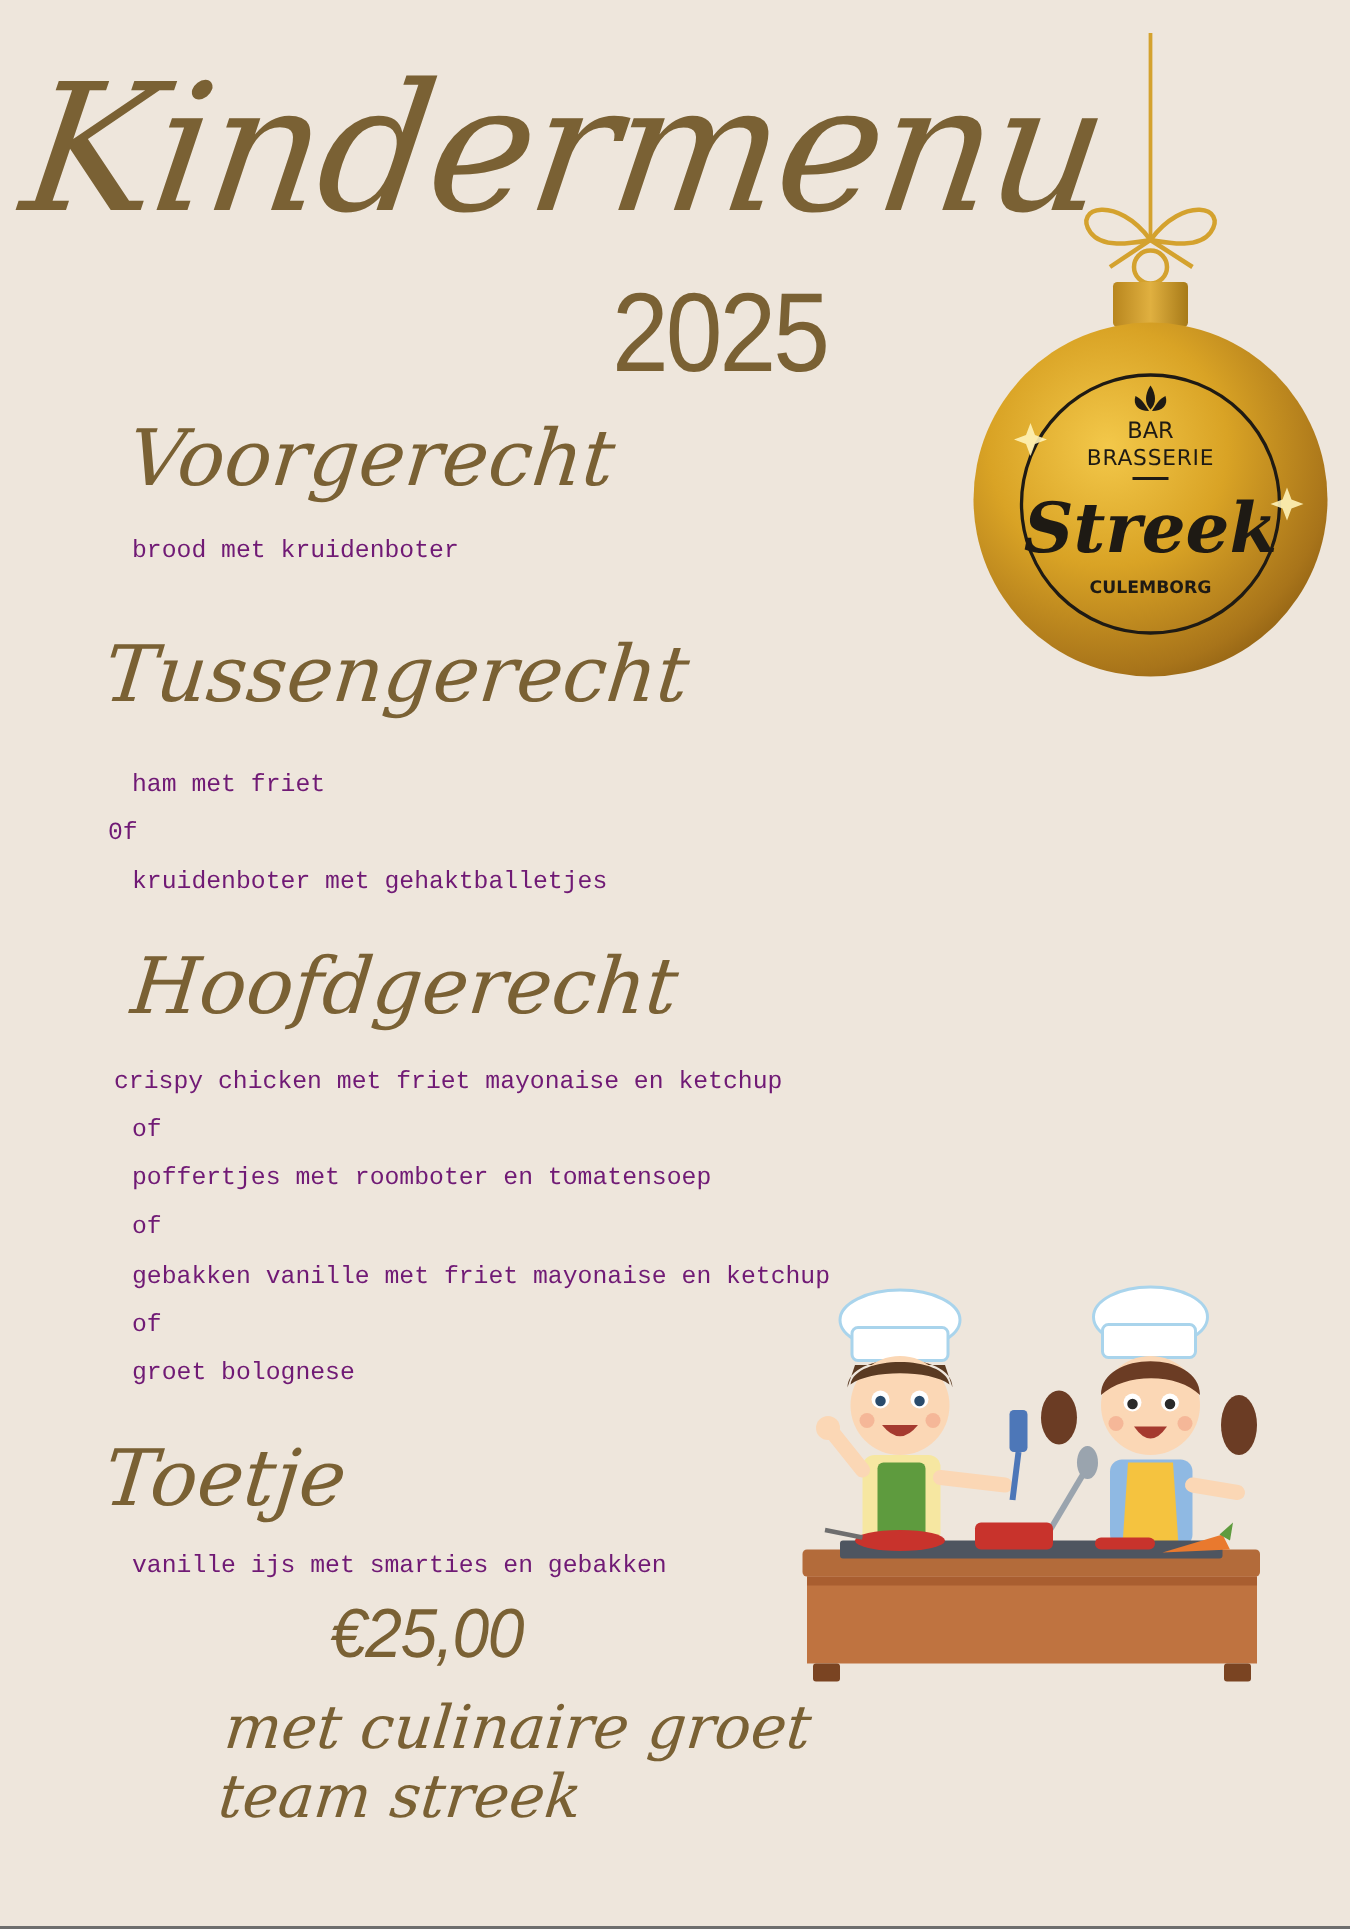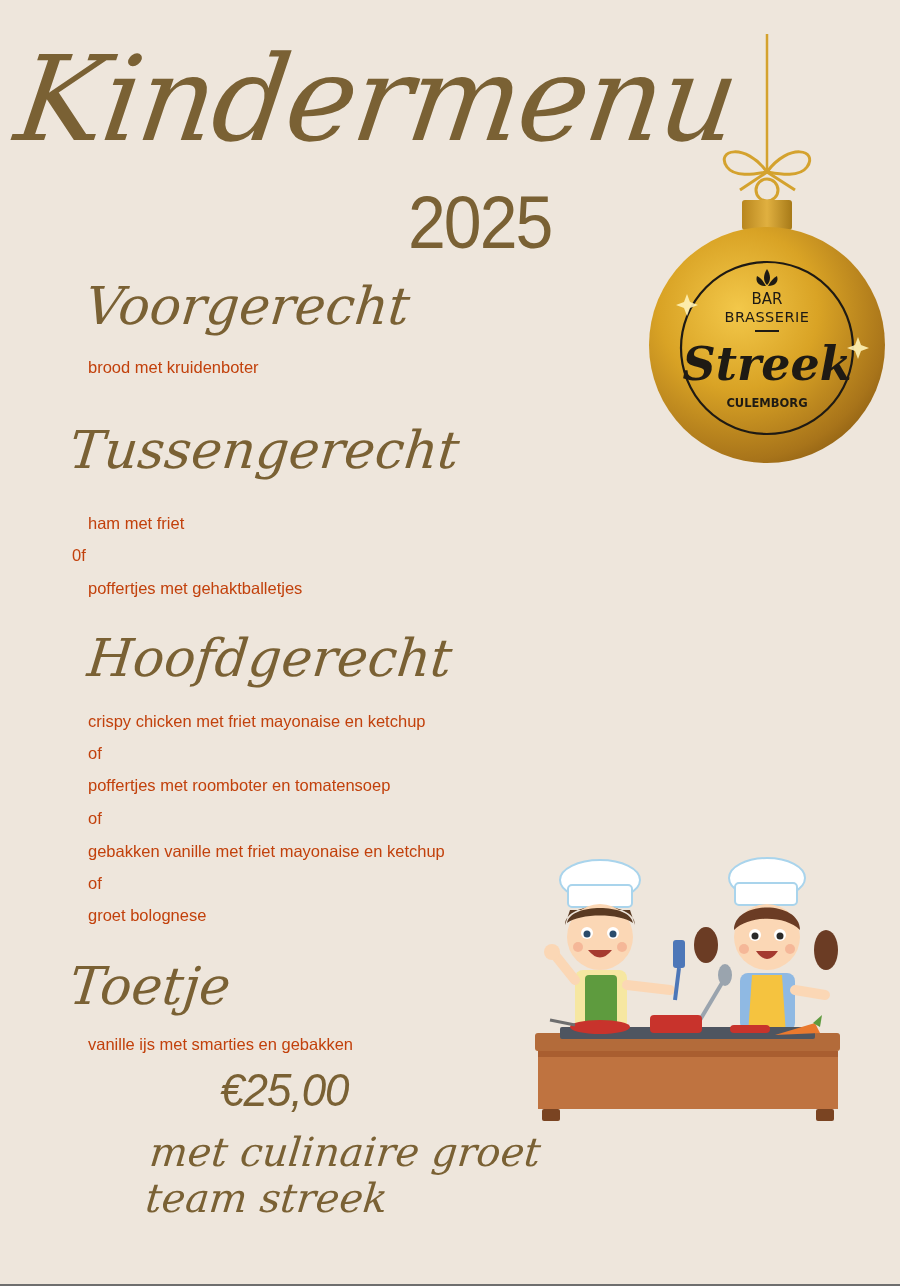--- a/index.html
+++ b/index.html
@@ -14,34 +14,34 @@
     font-family:"DejaVu Serif", serif;
     font-style:italic;
     color:#7A6134;
     line-height:1;
     white-space:nowrap;
   }
   .title { left:18px; top:40px; font-size:118px; letter-spacing:-2px; font-weight:300; transform:skewX(-8deg); }
   .year { left:408px; top:188px; font-size:68px; font-family:"Liberation Sans", sans-serif; font-style:normal; font-weight:300; letter-spacing:-2px; transform:scaleY(1.1); }
   .section-title { font-size:52px; transform:skewX(-6deg); }
   .item {
-    font-family:Liberation Sans, sans-serif;
-    font-size:16.5px; color:#c2410c; white-space:nowrap; line-height:1;
+    font-family:Liberation Mono, monospace;
+    font-size:16.5px; color:#701a75; white-space:nowrap; line-height:1;
   }
   .price { left:220px; top:1068px; font-size:44px; font-family:"Liberation Sans", sans-serif; font-weight:300; letter-spacing:-1px; transform:scaleY(1.05); white-space:nowrap; }
   .greet { font-size:40px; transform:skewX(-6deg); }
   .bottom-line { left:0; top:1284px; width:900px; height:2px; background:#6E6E6E; }
 </style>
 </head>
 <body>
 
 <div class="abs script title">Kindermenu</div>
 <div class="abs script year">2025</div>
 
-<div class="abs" style="left:645px; top:32px; width:245px; height:435px;">
+<div class="abs" style="left:645px; top:20px; width:245px; height:435px;">
   <svg width="245" height="435" viewBox="0 0 245 435">
     <defs>
       <radialGradient id="gball" cx="0.38" cy="0.35" r="0.75">
         <stop offset="0" stop-color="#F3C84A"></stop>
         <stop offset="0.45" stop-color="#D9A325"></stop>
         <stop offset="0.85" stop-color="#A8741A"></stop>
         <stop offset="1" stop-color="#8A5C12"></stop>
       </radialGradient>
       <linearGradient id="gcap" x1="0" x2="1">
         <stop offset="0" stop-color="#B8861E"></stop>
@@ -77,24 +77,24 @@
     <text x="122" y="375" text-anchor="middle" font-family="DejaVu Sans, sans-serif" font-weight="bold" font-size="11.5" fill="#1E1A14">CULEMBORG</text>
   </svg>
 </div>
 
 <div class="abs script section-title" style="left:86px; top:280px;">Voorgerecht</div>
 <div class="abs item" style="left:88px; top:359px;">brood met kruidenboter</div>
 
 <div class="abs script section-title" style="left:70px; top:424px;">Tussengerecht</div>
 <div class="abs item" style="left:88px; top:515px;">ham met friet</div>
 <div class="abs item" style="left:72px; top:547px;">0f</div>
-<div class="abs item" style="left:88px; top:580px;">poffertjes met gehaktballetjes</div>
+<div class="abs item" style="left:88px; top:580px;">kruidenboter met gehaktballetjes</div>
 
 <div class="abs script section-title" style="left:88px; top:632px;">Hoofdgerecht</div>
-<div class="abs item" style="left:88px; top:713px;">crispy chicken met friet mayonaise en ketchup</div>
+<div class="abs item" style="left:76px; top:713px;">crispy chicken met friet mayonaise en ketchup</div>
 <div class="abs item" style="left:88px; top:745px;">of</div>
 <div class="abs item" style="left:88px; top:777px;">poffertjes met roomboter en tomatensoep</div>
 <div class="abs item" style="left:88px; top:810px;">of</div>
 <div class="abs item" style="left:88px; top:843px;">gebakken vanille met friet mayonaise en ketchup</div>
 <div class="abs item" style="left:88px; top:875px;">of</div>
 <div class="abs item" style="left:88px; top:907px;">groet bolognese</div>
 
 <div class="abs script section-title" style="left:70px; top:960px;">Toetje</div>
 <div class="abs item" style="left:88px; top:1036px;">vanille ijs met smarties en gebakken</div>
 

